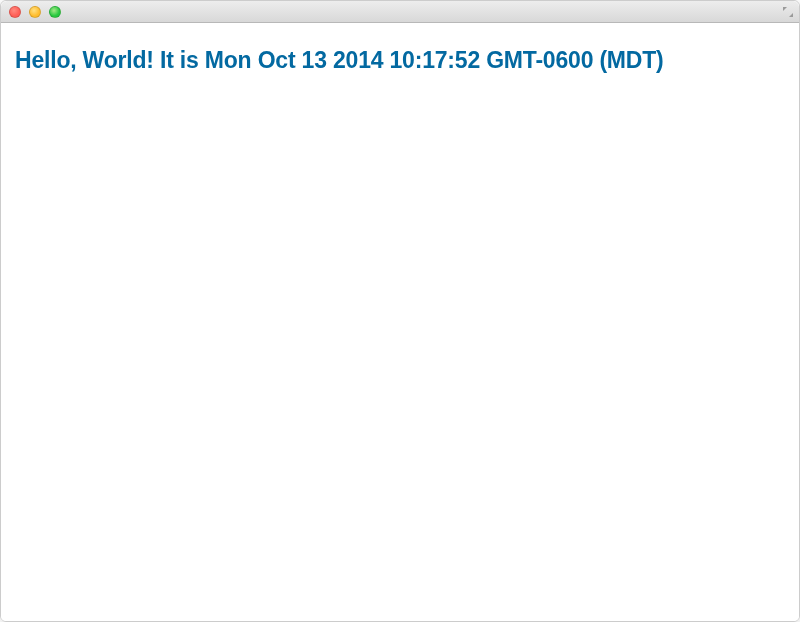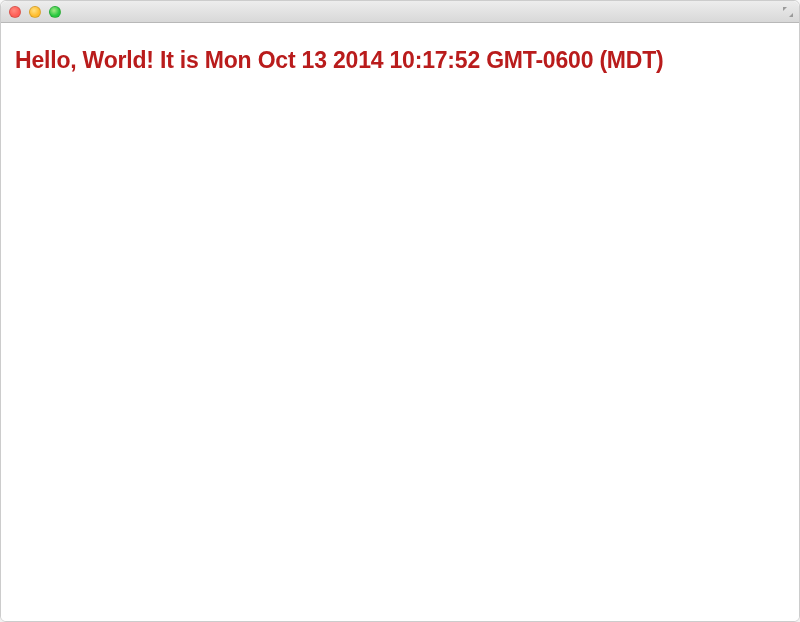--- a/index.html
+++ b/index.html
@@ -61,21 +61,21 @@
       height: 14px;
     }
     .content {
       padding: 24px 14px;
       background: #fff;
       height: calc(622px - 22px);
     }
     .heading {
       font-size: 23px;
       font-weight: 700;
-      color: #b91c1c;
+      color: #0369a1;
       letter-spacing: -0.2px;
     }
   </style>
 </head>
 <body>
 
 <div class="title-bar">
   <div class="traffic-lights">
     <div class="traffic-btn btn-close" title="close"></div>
     <div class="traffic-btn btn-min" title="minimize"></div>

